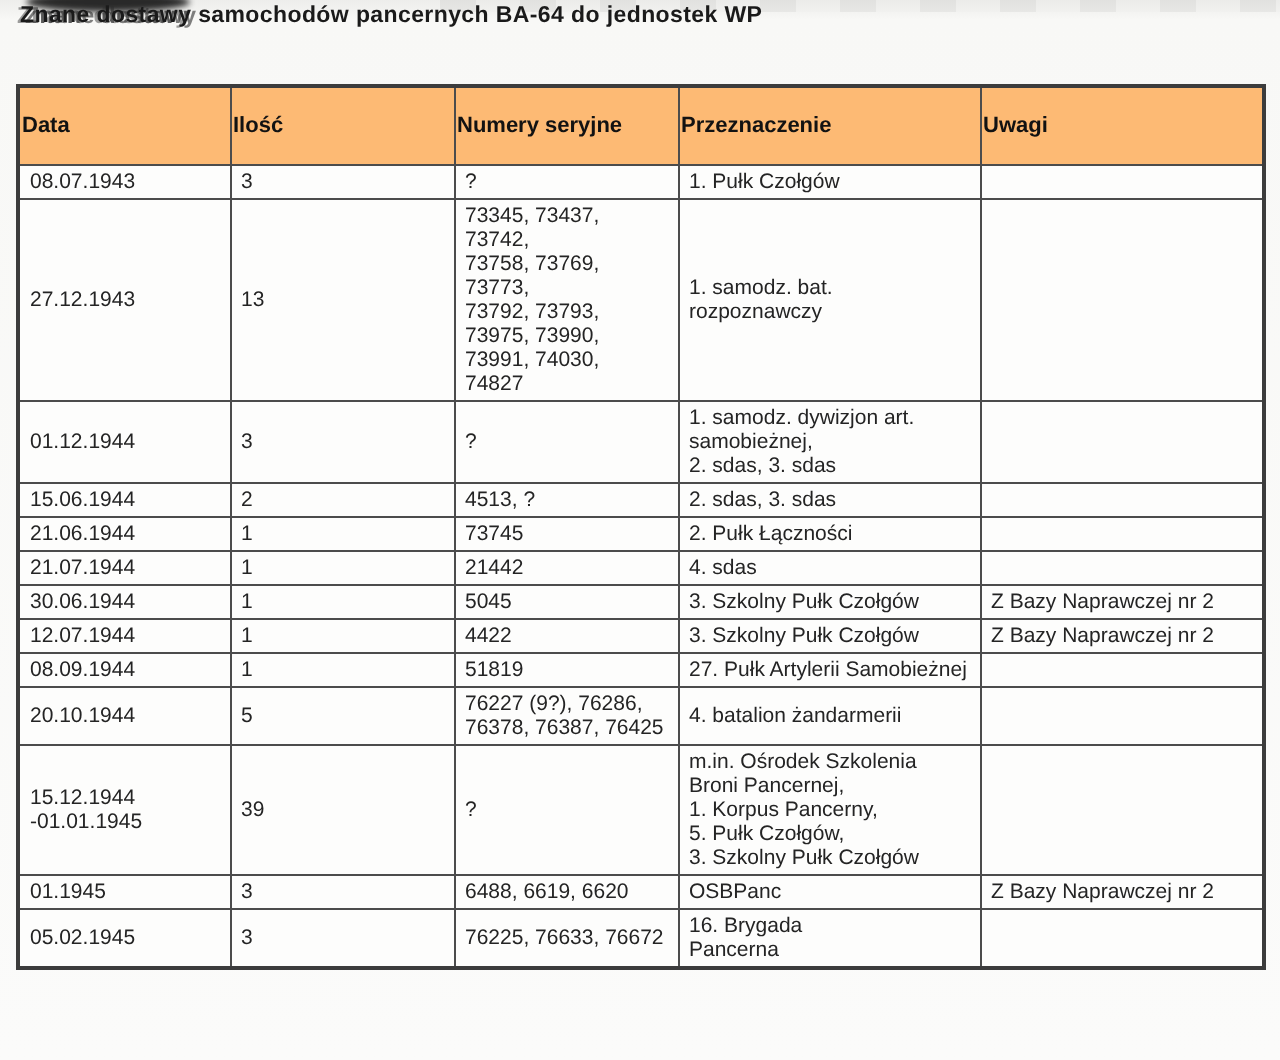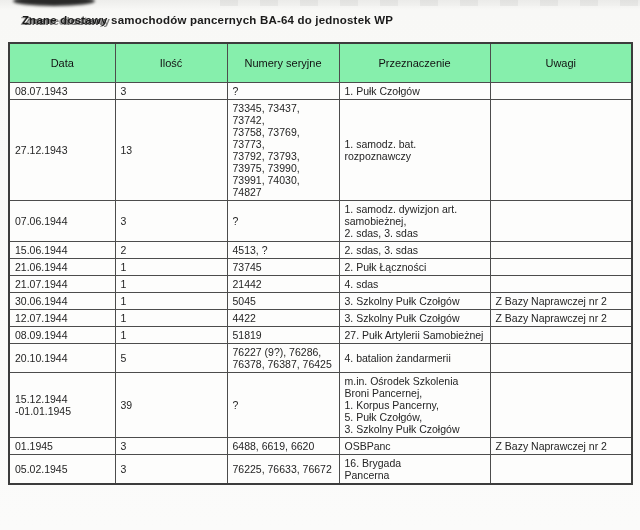--- a/index.html
+++ b/index.html
@@ -33,21 +33,21 @@
     width: 420px;
     height: 6px;
     background: repeating-linear-gradient(90deg,
       rgba(0,0,0,0.10) 0 18px, rgba(0,0,0,0.02) 18px 40px);
     opacity: 0.5;
   }
   h1.doc-title {
     position: absolute;
     left: 10px;
     top: 2px;
-    margin: 12px;
+    margin: 0;
     font-size: 11.5px;
     font-weight: bold;
     letter-spacing: 0.2px;
     color: #1a1a1a;
     white-space: nowrap;
   }
   .overprint {
     
     text-shadow: 2.5px 0.5px 0 rgba(45,45,45,0.6), -1.5px 0.5px 0 rgba(45,45,45,0.45);
   }
@@ -58,25 +58,25 @@
     width: 623px;
     border-collapse: collapse;
     table-layout: fixed;
     background: #fdfdfc;
     border: 2px solid #3c3c3c;
   }
   .deliveries th, .deliveries td {
     border: 1px solid #4c4c4c;
   }
   .deliveries th {
-    background: #86efac;
+    background: #fdba74;
     height: 36px;
     font-size: 11px;
-    font-weight: normal;
-    text-align: center;
+    font-weight: bold;
+    text-align: left;
     color: #121212;
   }
   .deliveries td {
     font-size: 10.5px;
     line-height: 12px;
     padding: 2px 5px;
     vertical-align: middle;
     white-space: pre-line;
     color: #242424;
     background: #fdfdfc;
@@ -121,21 +121,21 @@
         <td>73345, 73437, 73742,
 73758, 73769, 73773,
 73792, 73793,
 73975, 73990,
 73991, 74030,
 74827</td>
         <td>1. samodz. bat. rozpoznawczy</td>
         <td></td>
       </tr>
       <tr>
-        <td>07.06.1944</td>
+        <td>01.12.1944</td>
         <td>3</td>
         <td>?</td>
         <td>1. samodz. dywizjon art.
 samobieżnej,
 2. sdas, 3. sdas</td>
         <td></td>
       </tr>
       <tr>
         <td>15.06.1944</td>
         <td>2</td>

